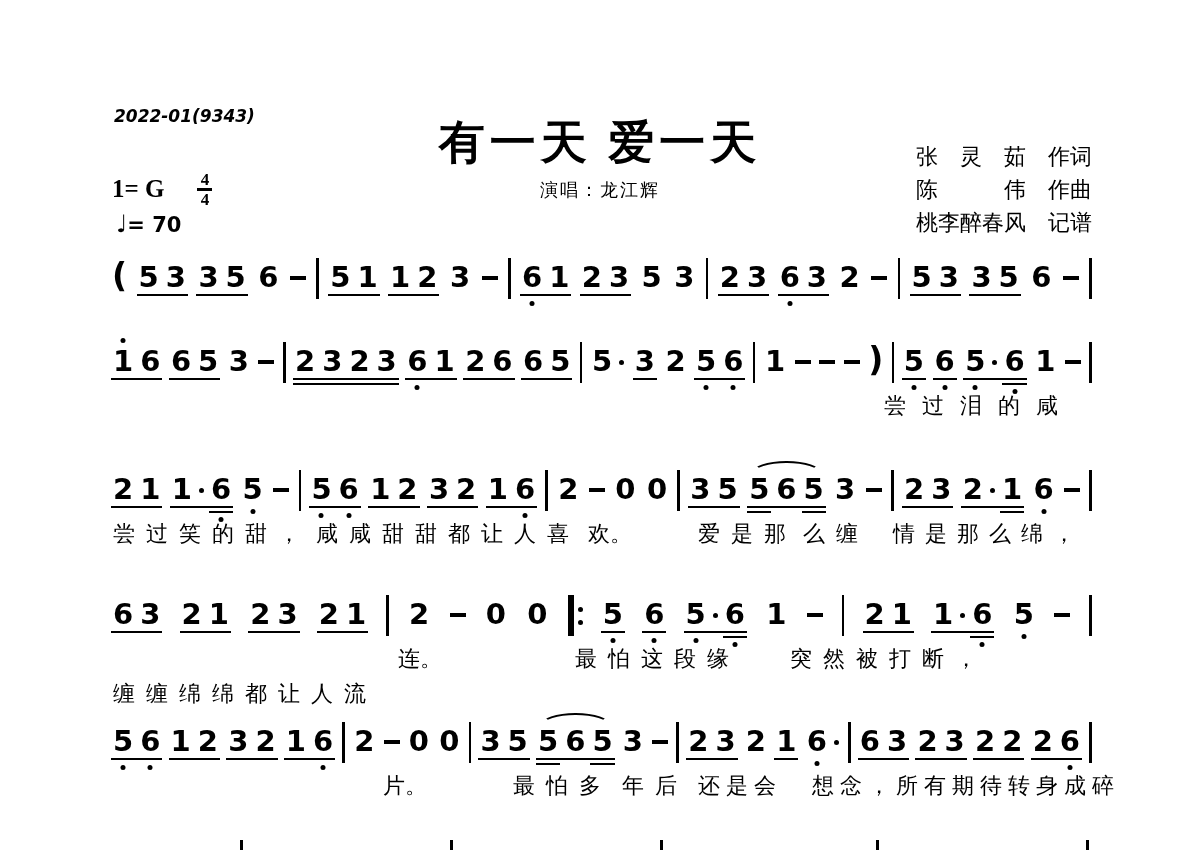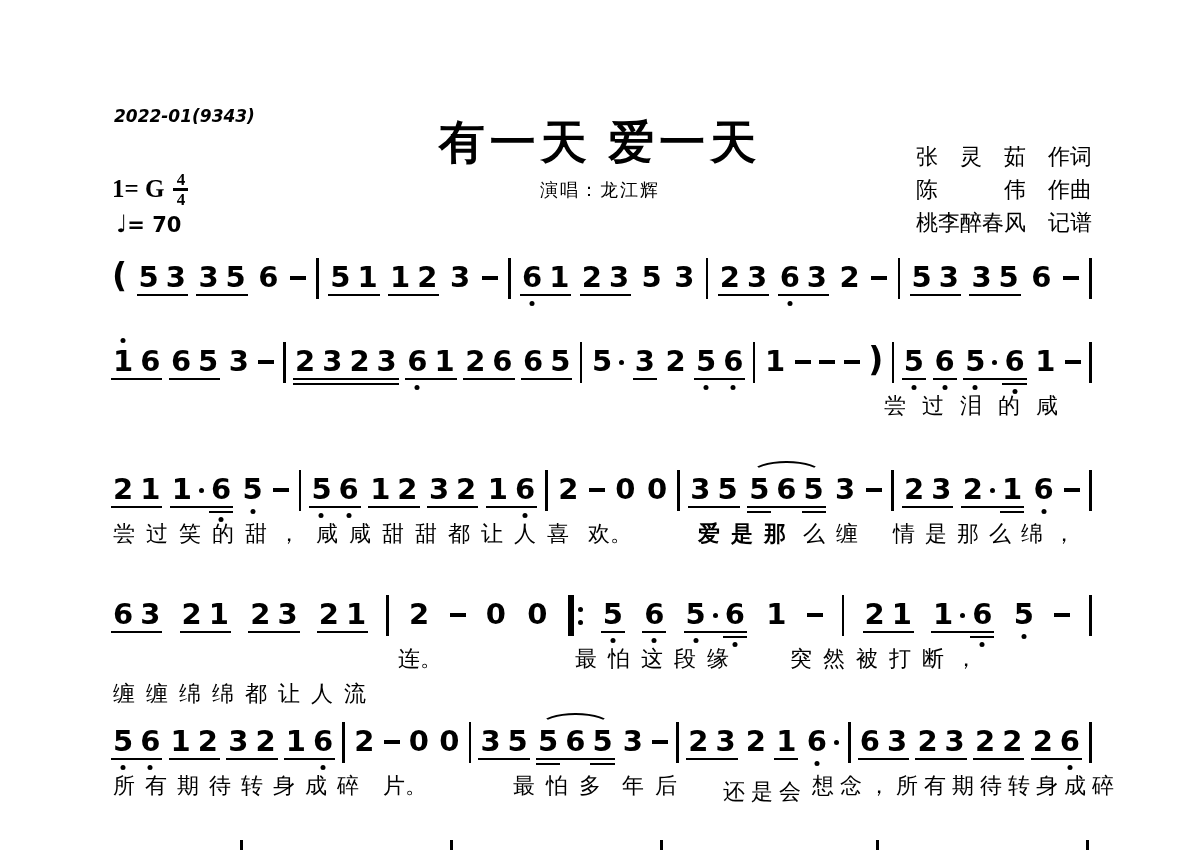--- a/index.html
+++ b/index.html
@@ -8,21 +8,21 @@
   .abs{position:absolute;}
   
   #meta{left:114px;top:106px;font:italic 600 17px "DejaVu Sans",sans-serif;}
   #title{left:0;right:0;top:112px;text-align:center;
          font:bold 46px "Liberation Serif","DejaVu Serif",serif;letter-spacing:5px;}
   #subtitle{left:0;right:0;top:178px;text-align:center;
          font:18px "Liberation Serif","DejaVu Serif",serif;letter-spacing:2px;}
   #credits{right:108px;top:140px;text-align:right;
          font:22px "Liberation Serif","DejaVu Serif",serif;line-height:33px;}
   #keysig{left:112px;top:172px;font:bold 25px "Liberation Serif","DejaVu Serif",serif;
-          display:flex;align-items:center;}
+          display:flex;align-items:center;gap:24px;}
   .timesig{display:inline-flex;flex-direction:column;align-items:center;margin-left:9px;
            font:bold 17px "Liberation Serif","DejaVu Serif",serif;line-height:15px;}
   .frac-bar{width:15px;height:2.5px;background:#000;margin:1px 0;}
   #tempo{left:116px;top:210px;font:600 21px "DejaVu Sans",sans-serif;}
   #tempo .qnote{font-size:24px;}
   
   .system{position:absolute;left:112px;width:980px;height:72px;}
   .notes{display:flex;justify-content:space-between;align-items:flex-start;width:100%;}
   .grp{position:relative;display:inline-flex;align-items:flex-start;gap:7px;padding:0 1px;}
   .note{position:relative;display:inline-block;
@@ -329,21 +329,21 @@
         </span>
         <span class="grp u0">
           <span class="note">6<span class="dot lo"></span></span>
         </span>
         <div class="dash"></div>
         <div class="bar"></div>
       </div>
       <span class="lyric" style="left: 1px; letter-spacing: 11px;">尝过笑的甜，</span>
       <span class="lyric" style="left: 204px; letter-spacing: 11px; font-family: Liberation Mono, monospace;">咸咸甜甜都让人喜</span>
       <span class="lyric" style="left: 476px; letter-spacing: 0px;">欢。</span>
-      <span class="lyric" style="left: 586px; letter-spacing: 11px; font-weight: bold;">爱是那</span>
+      <span class="lyric" style="left: 586px; letter-spacing: 11px;">爱是那</span>
       <span class="lyric" style="left: 691px; letter-spacing: 11px;">么缠</span>
       <span class="lyric" style="left: 781px; letter-spacing: 10px;">情是那么绵，</span>
     </div>
     <div class="system" style="top: 600px;">
       <div class="notes">
         <span class="grp u1">
           <span class="note">6</span>
           <span class="note">3</span>
           <div class="ul"></div>
         </span>
@@ -503,25 +503,24 @@
           <span class="note">2</span>
           <div class="ul"></div>
         </span>
         <span class="grp u1">
           <span class="note">2</span>
           <span class="note">6<span class="dot lo"></span></span>
           <div class="ul"></div>
         </span>
         <div class="bar"></div>
       </div>
-      <span class="lyric" style="left: 1px; letter-spacing: 10px;">所有期待转身成碎</span>
       <span class="lyric" style="left: 271px; letter-spacing: 0px;">片。</span>
       <span class="lyric" style="left: 401px; letter-spacing: 11px;">最怕多</span>
       <span class="lyric" style="left: 510px; letter-spacing: 11px;">年后</span>
-      <span class="lyric" style="left: 611px; letter-spacing: 6px; margin-top: 6px;">还是会</span>
+      <span class="lyric" style="left: 586px; letter-spacing: 6px;">还是会</span>
       <span class="lyric" style="left: 700px; letter-spacing: 6px;">想念，所有期待转身成碎</span>
     </div>
   </div>
 
 <div class="tick" style="left: 240px;"></div>
 <div class="tick" style="left: 450px;"></div>
 <div class="tick" style="left: 660px;"></div>
 <div class="tick" style="left: 876px;"></div>
 <div class="tick" style="left: 1086px;"></div>
 

